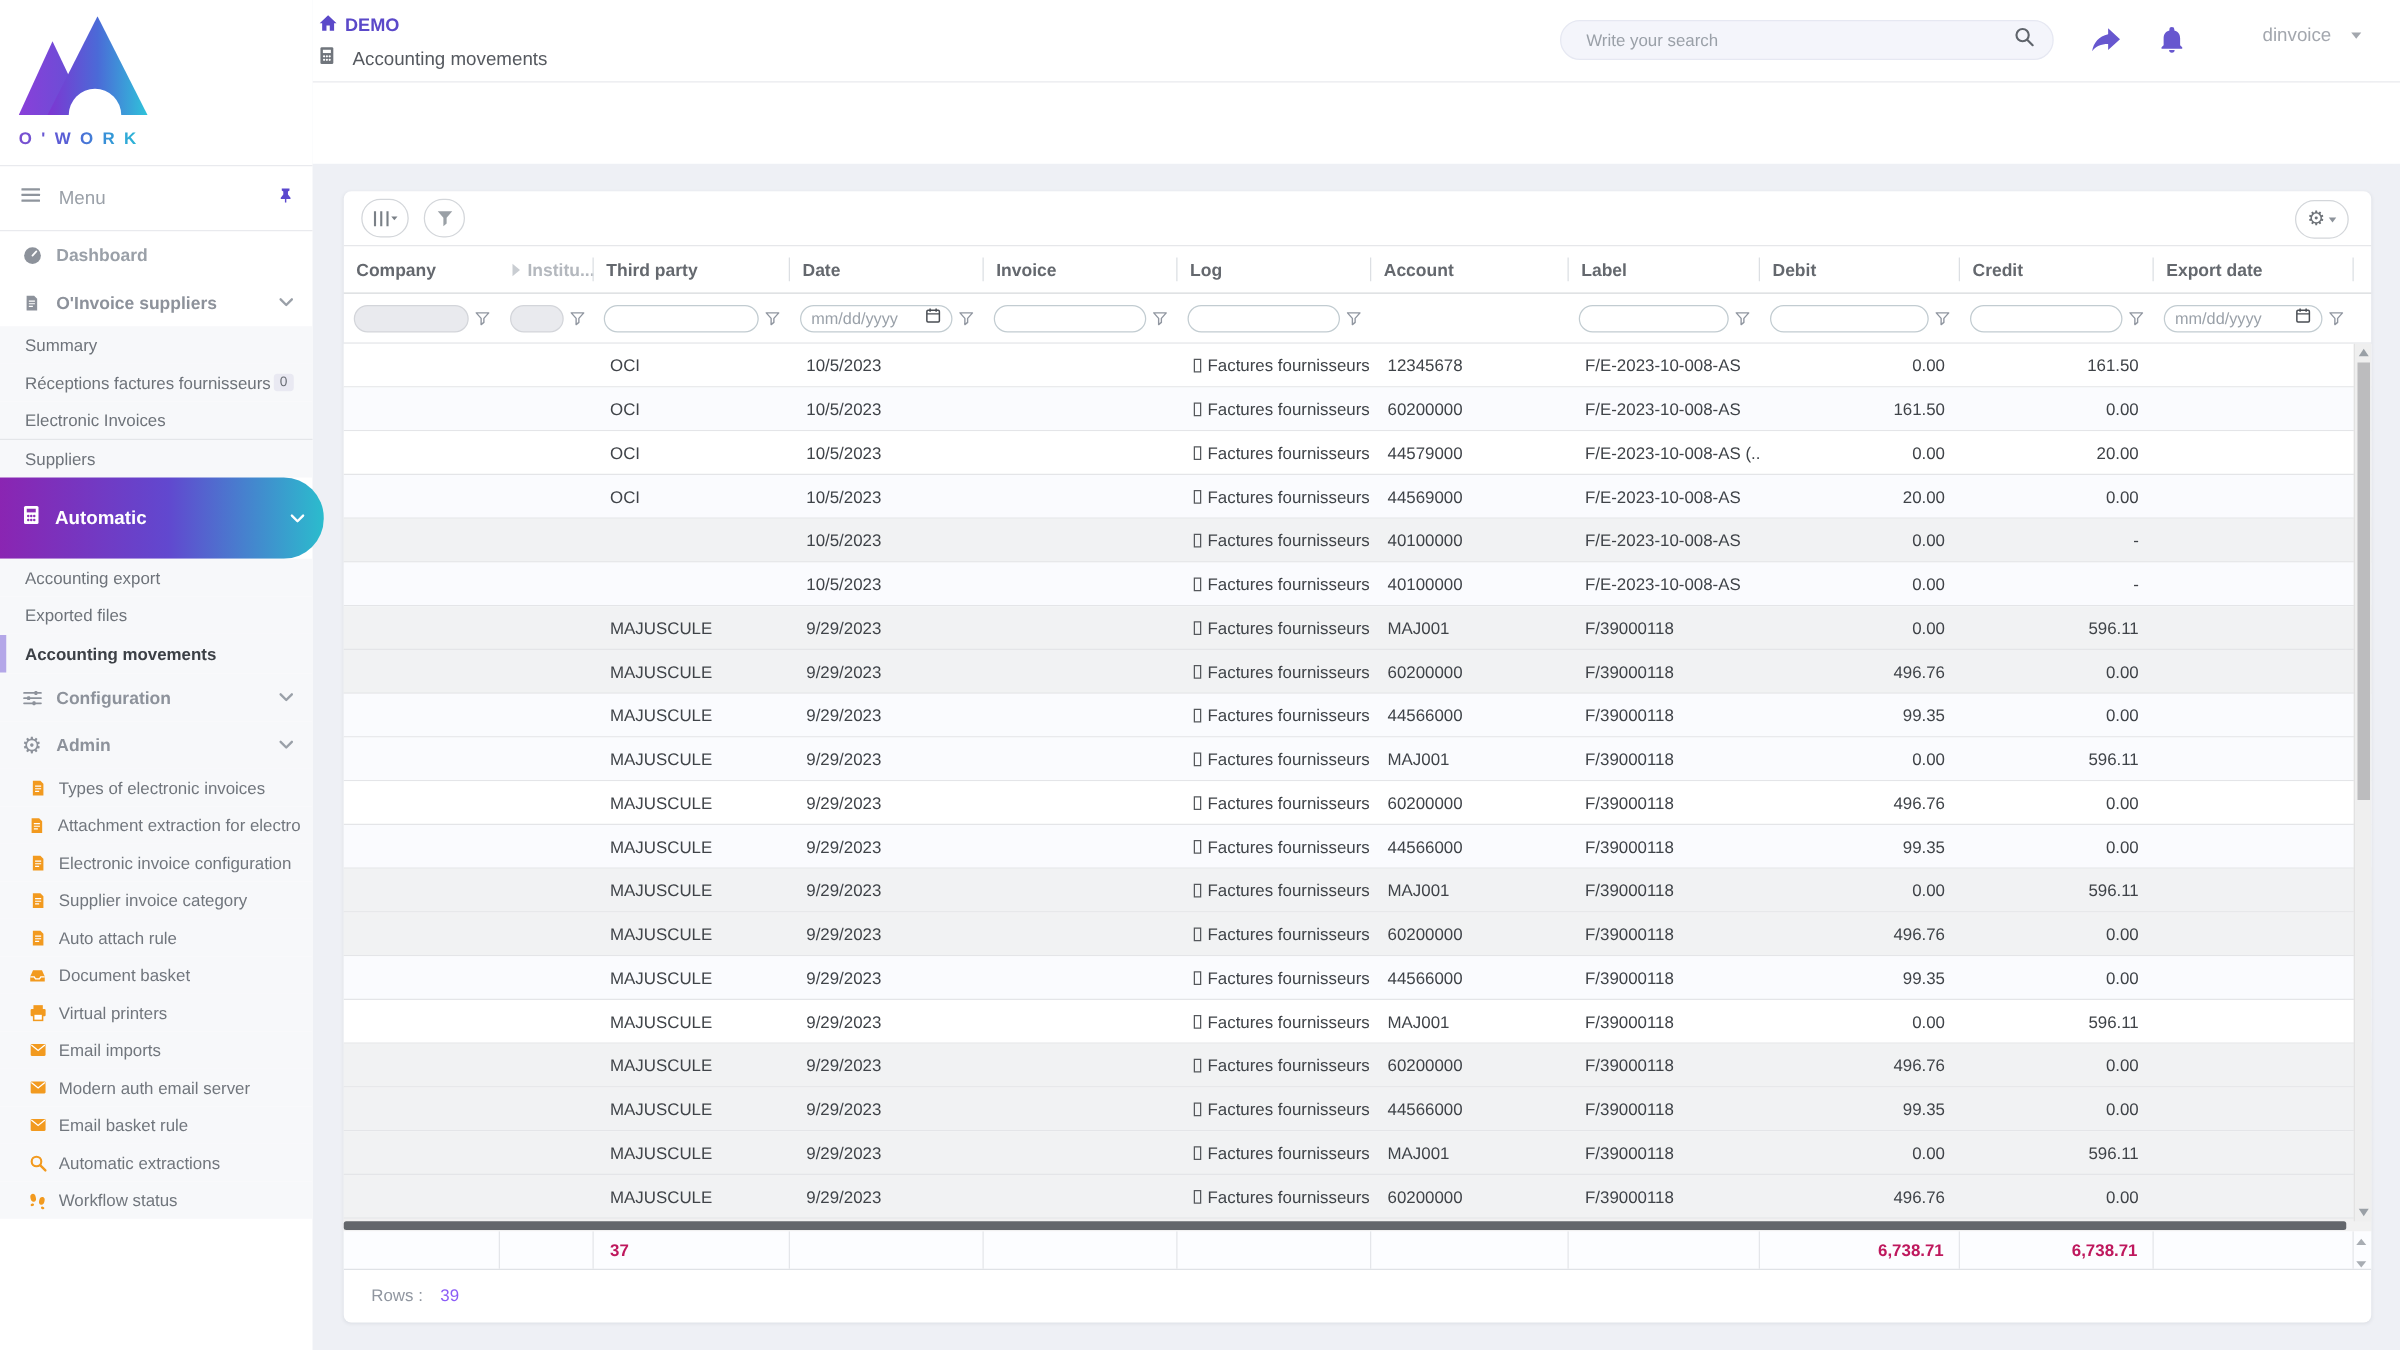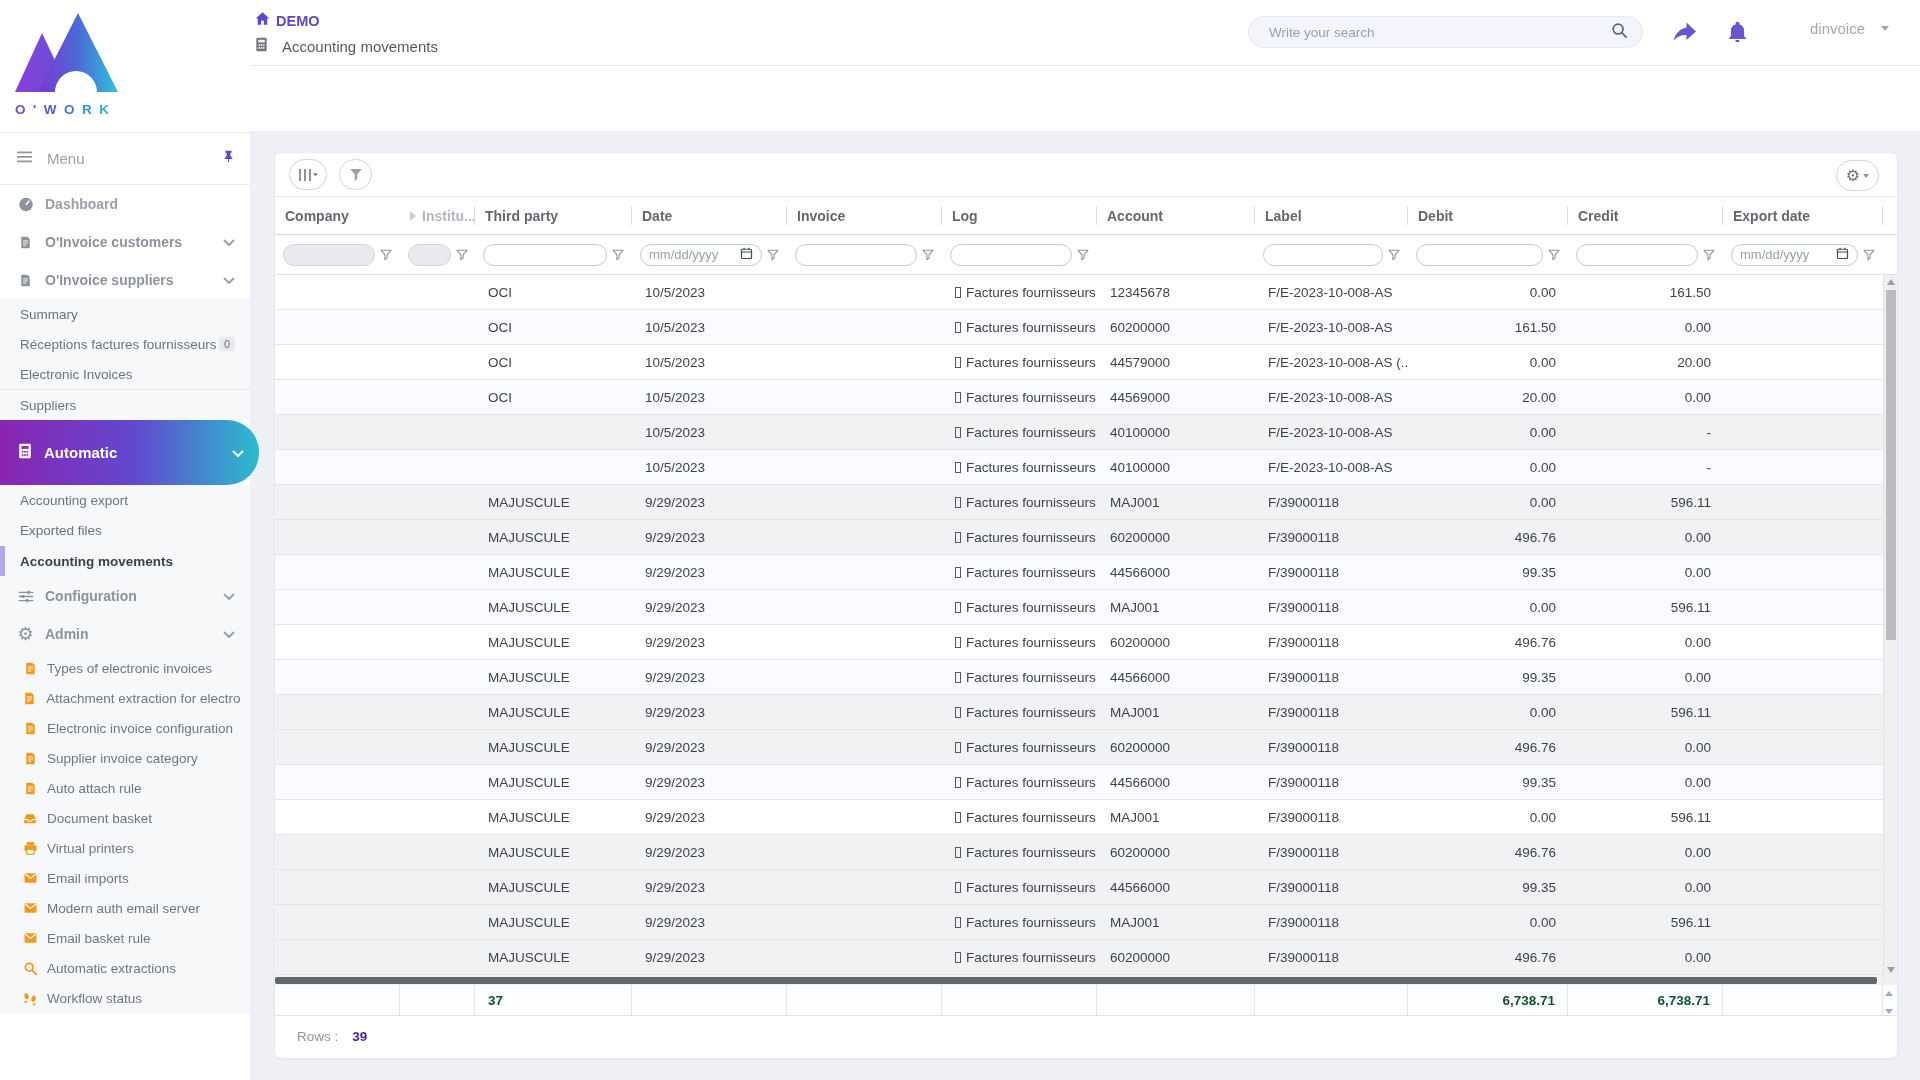--- a/index.html
+++ b/index.html
@@ -76,25 +76,25 @@
   .rows { position:relative; }
   .trow { height:35px; display:flex; border-bottom:1px solid #e4e5e8; }
   .trow.w { background:#fff; } .trow.f { background:#fafbfe; } .trow.g { background:#f1f2f3; }
   .td { font-size:13.5px; color:#3f4348; display:flex; align-items:center; padding-left:13px; overflow:hidden; white-space:nowrap; }
   .td.right { justify-content:flex-end; padding-left:0; padding-right:12px; }
   .box-glyph { display:inline-block; width:6px; height:11px; border:1px solid #55585c; margin-right:5px; }
 
   .hscroll { height:10px; background:#f1f1f1; position:relative; }
   .hthumb { position:absolute; left:0; top:1.5px; height:7px; background:#63666b; width:1602px; border-radius:2px; }
   .sumrow { height:31px; display:flex; background:#fcfdff; border-bottom:1px solid #dfe2e6; }
-  .sum-td { font-size:13.5px; font-weight:bold; color:#14532d; display:flex; align-items:center; padding-left:13px; border-right:1px solid #e4e6ea; }
+  .sum-td { font-size:13.5px; font-weight:bold; color:#be185d; display:flex; align-items:center; padding-left:13px; border-right:1px solid #e4e6ea; }
   .sum-td.right { justify-content:flex-end; padding-left:0; padding-right:12px; }
   .card-footer { height:41px; display:flex; align-items:center; padding-left:22px; }
   .card-footer .lab { color:#9096a0; font-size:13.5px; margin-right:14px; }
-  .card-footer .val { color:#4c1d95; font-size:13.5px; font-weight:bold; }
+  .card-footer .val { color:#8b5cf6; font-size:13.5px; font-weight:normal; }
 
   .vscroll { position:absolute; right:0; top:122px; width:14px; height:702px; background:#efefef; border-left:1px solid #e2e2e2; }
   .vthumb { position:absolute; left:1.5px; width:10px; top:15px; height:350px; background:#bcbcbe; }
   .varrow-up { position:absolute; left:2.5px; top:4px; width:0;height:0; border-left:4.5px solid transparent;border-right:4.5px solid transparent;border-bottom:6px solid #9aa0a6; }
   .varrow-dn { position:absolute; left:2.5px; bottom:4px; width:0;height:0; border-left:4.5px solid transparent;border-right:4.5px solid transparent;border-top:6px solid #9aa0a6; }
   .mini-scroll { position:absolute; right:2px; top:836px; width:10px; height:27px; }
   .mini-scroll .up { position:absolute; top:2px; left:0; width:0;height:0;border-left:4.5px solid transparent;border-right:4.5px solid transparent;border-bottom:5px solid #a8adb3;}
   .mini-scroll .dn { position:absolute; bottom:2px; left:0; width:0;height:0;border-left:4.5px solid transparent;border-right:4.5px solid transparent;border-top:5px solid #a8adb3;}
 </style>
 </head>
@@ -147,32 +147,20 @@
     <nav id="nav">
         <div class="nav-item muted ">
       <span class="ico" style="color:#8d929b">
             <svg viewBox="0 0 16 16" width="16" height="16">
               <circle cx="8" cy="8.5" r="6.7" fill="currentColor"></circle>
               <rect x="7.3" y="3.2" width="1.4" height="6" rx="0.7" fill="#fff" transform="rotate(42 8 8.5)"></rect>
             </svg>
           </span>
       <span class="label">Dashboard</span>
 
-    </div>
-        <div class="nav-item  ">
-      <span class="ico" style="color:#8d929b">
-            <svg viewBox="0 0 16 16" width="13" height="15">
-              <path d="M2.8 0.8h7.4l3 3v11.4H2.8z" fill="currentColor"></path>
-              <path d="M5 6h6M5 8.6h6M5 11.2h4" stroke="#fff" stroke-width="1.1"></path>
-            </svg>
-          </span>
-      <span class="label">O'Invoice customers</span>
-      <span class="chev"><svg viewBox="0 0 12 8" width="12" height="8">
-              <path d="M1.5 1.5 6 6l4.5-4.5" fill="none" stroke="currentColor" stroke-width="1.9" stroke-linecap="round" stroke-linejoin="round"></path>
-            </svg></span>
     </div>
         <div class="nav-item  ">
       <span class="ico" style="color:#8d929b">
             <svg viewBox="0 0 16 16" width="13" height="15">
               <path d="M2.8 0.8h7.4l3 3v11.4H2.8z" fill="currentColor"></path>
               <path d="M5 6h6M5 8.6h6M5 11.2h4" stroke="#fff" stroke-width="1.1"></path>
             </svg>
           </span>
       <span class="label">O'Invoice suppliers</span>
       <span class="chev"><svg viewBox="0 0 12 8" width="12" height="8">

